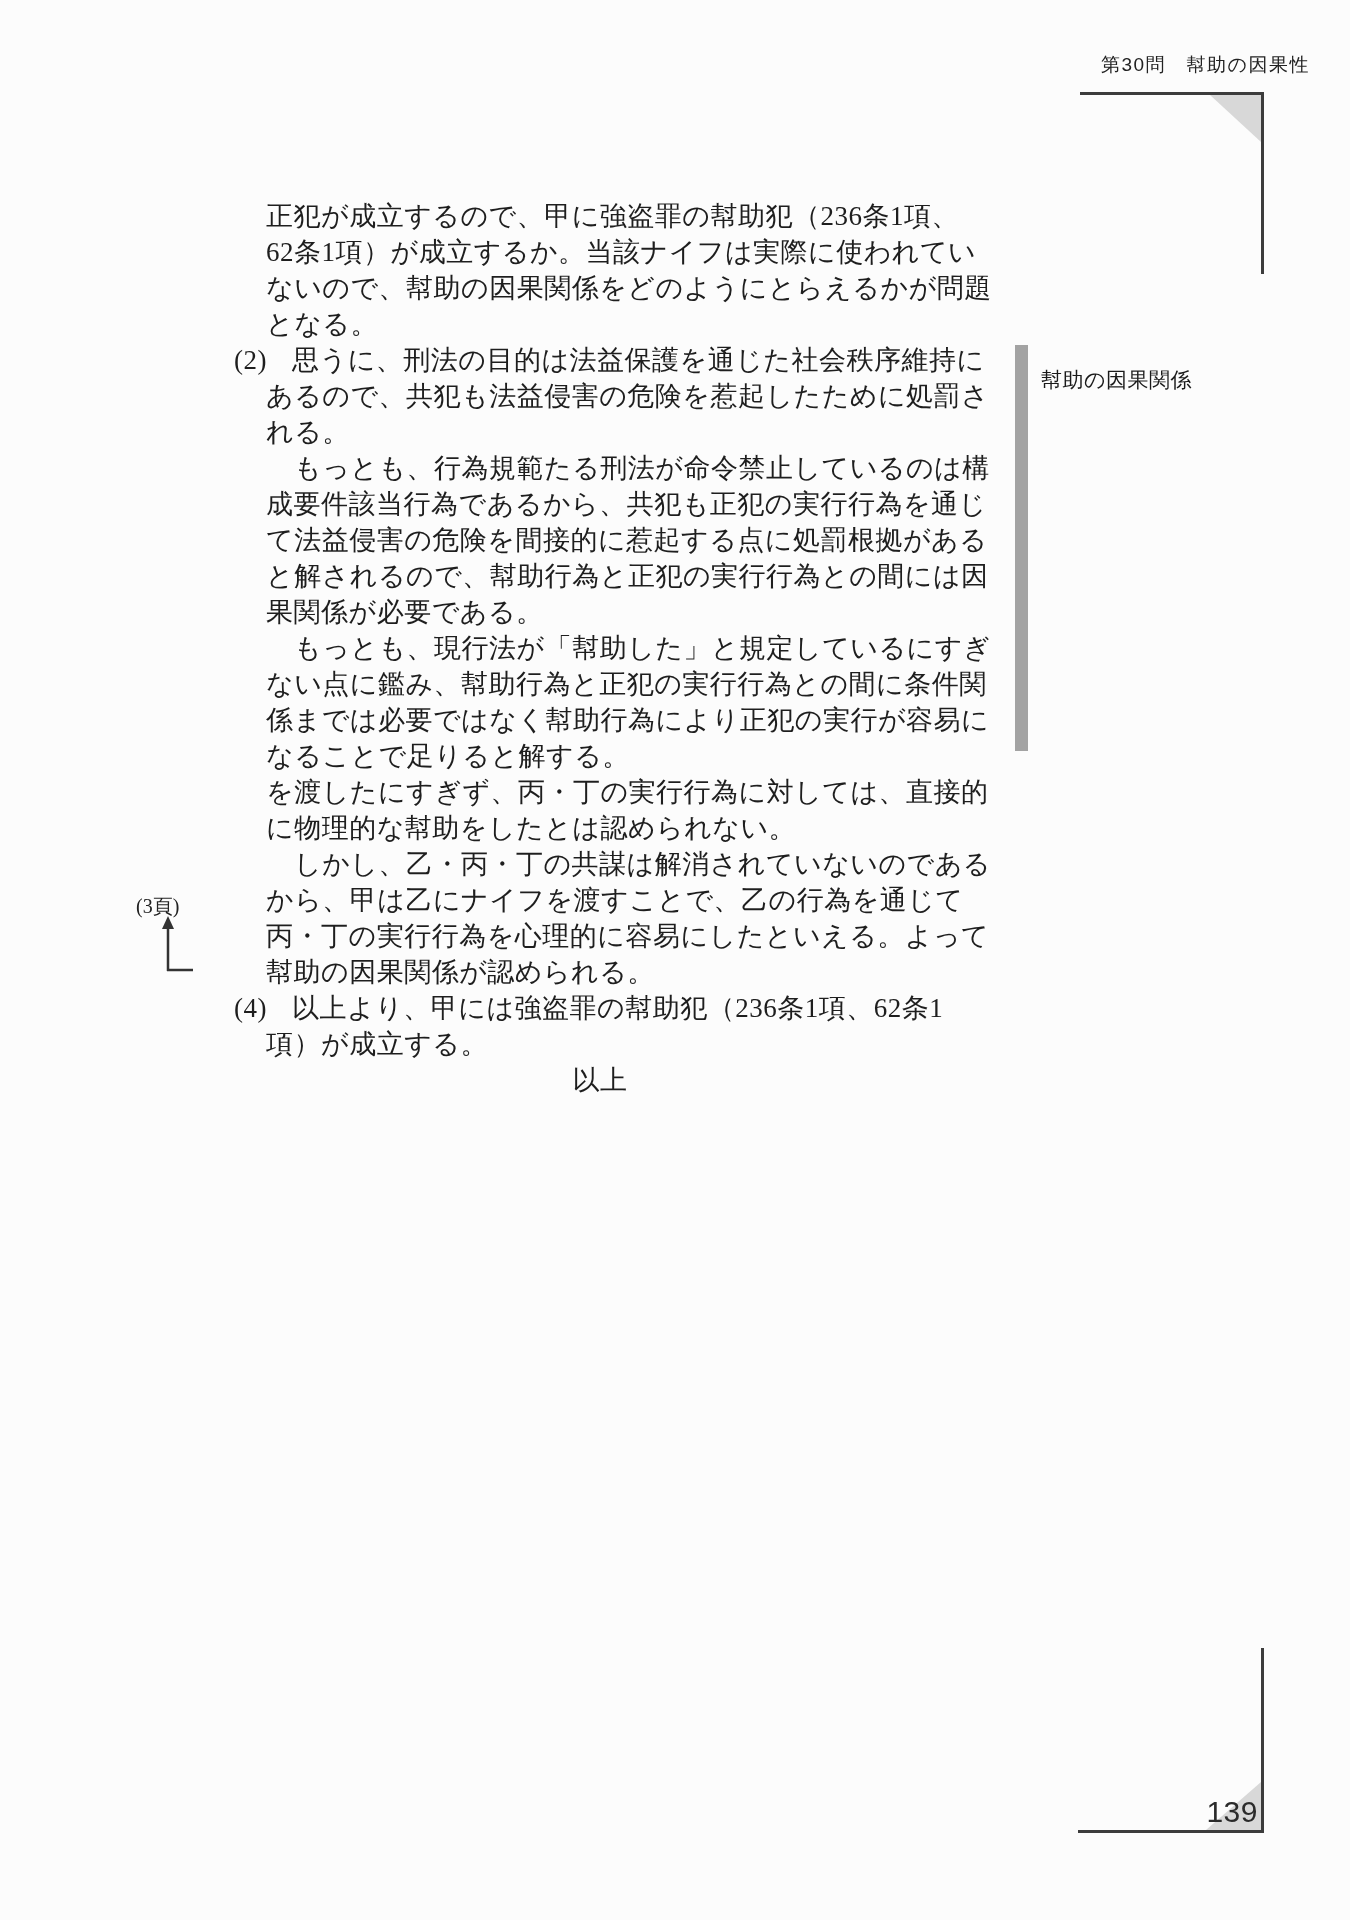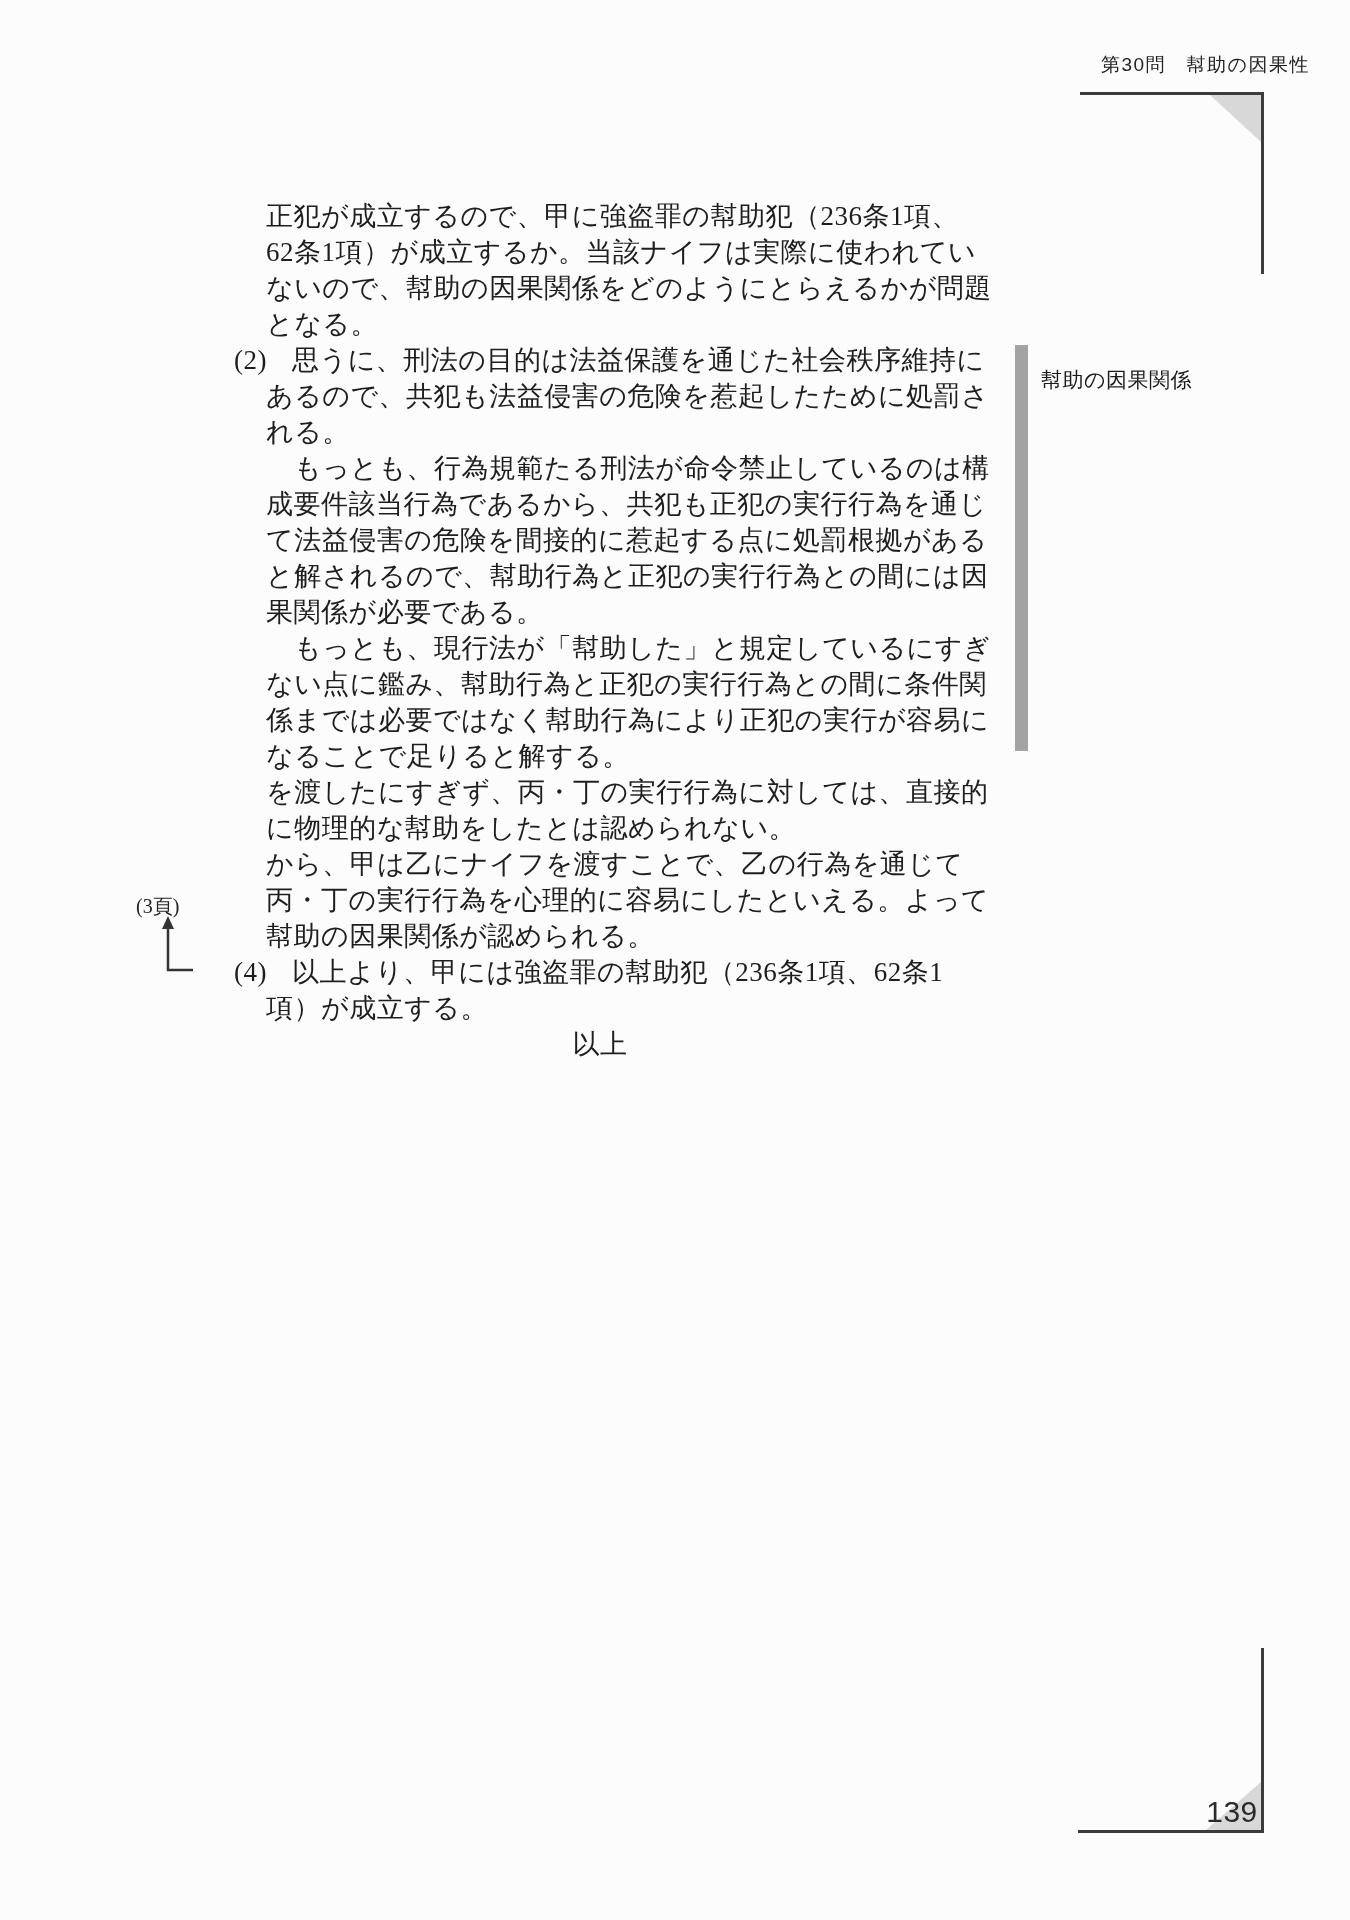--- a/index.html
+++ b/index.html
@@ -47,21 +47,21 @@
   
   .margin-note{
     position:absolute;left:136px;top:893px;
     font-size:20px;color:#222;letter-spacing:0;white-space:nowrap;
   }
   .margin-arrow{position:absolute;left:140px;top:914px;}
   
   .pagenum{
     position:absolute;top:1795px;left:1206px;width:52px;
     font-family:"Liberation Sans","DejaVu Sans",sans-serif;
-    font-size:30px;color:#2b2b2b;text-align:center;letter-spacing:0.5px;
+    font-size:30px;color:#2b2b2b;text-align:right;letter-spacing:0.5px;
   }
 </style>
 </head>
 <body>
 
 <div class="hdr">第30問　幇助の因果性</div>
 
 <div class="rule rule-top-h"></div>
 <div class="rule rule-top-v"></div>
 <div class="tri tri-top"></div>
@@ -78,20 +78,21 @@
   <div class="ln ind">成要件該当行為であるから、共犯も正犯の実行行為を通じ</div>
   <div class="ln ind">て法益侵害の危険を間接的に惹起する点に処罰根拠がある</div>
   <div class="ln ind">と解されるので、幇助行為と正犯の実行行為との間には因</div>
   <div class="ln ind">果関係が必要である。</div>
   <div class="ln para">もっとも、現行法が「幇助した」と規定しているにすぎ</div>
   <div class="ln ind">ない点に鑑み、幇助行為と正犯の実行行為との間に条件関</div>
   <div class="ln ind">係までは必要ではなく幇助行為により正犯の実行が容易に</div>
   <div class="ln ind">なることで足りると解する。</div>
   <div class="ln ind">を渡したにすぎず、丙・丁の実行行為に対しては、直接的</div>
   <div class="ln ind">に物理的な幇助をしたとは認められない。</div>
+  <div class="ln para">しかし、乙・丙・丁の共謀は解消されていないのである</div>
   <div class="ln ind">から、甲は乙にナイフを渡すことで、乙の行為を通じて</div>
   <div class="ln ind">丙・丁の実行行為を心理的に容易にしたといえる。よって</div>
   <div class="ln ind">幇助の因果関係が認められる。</div>
   <div class="ln"><span class="mk">(4)</span><span>以上より、甲には強盗罪の幇助犯（236条1項、62条1</span></div>
   <div class="ln ind">項）が成立する。</div>
   <div class="ln endline">以上</div>
 </div>
 
 <div class="sidebar-bar"></div>
 <div class="sidebar-label">幇助の因果関係</div>

